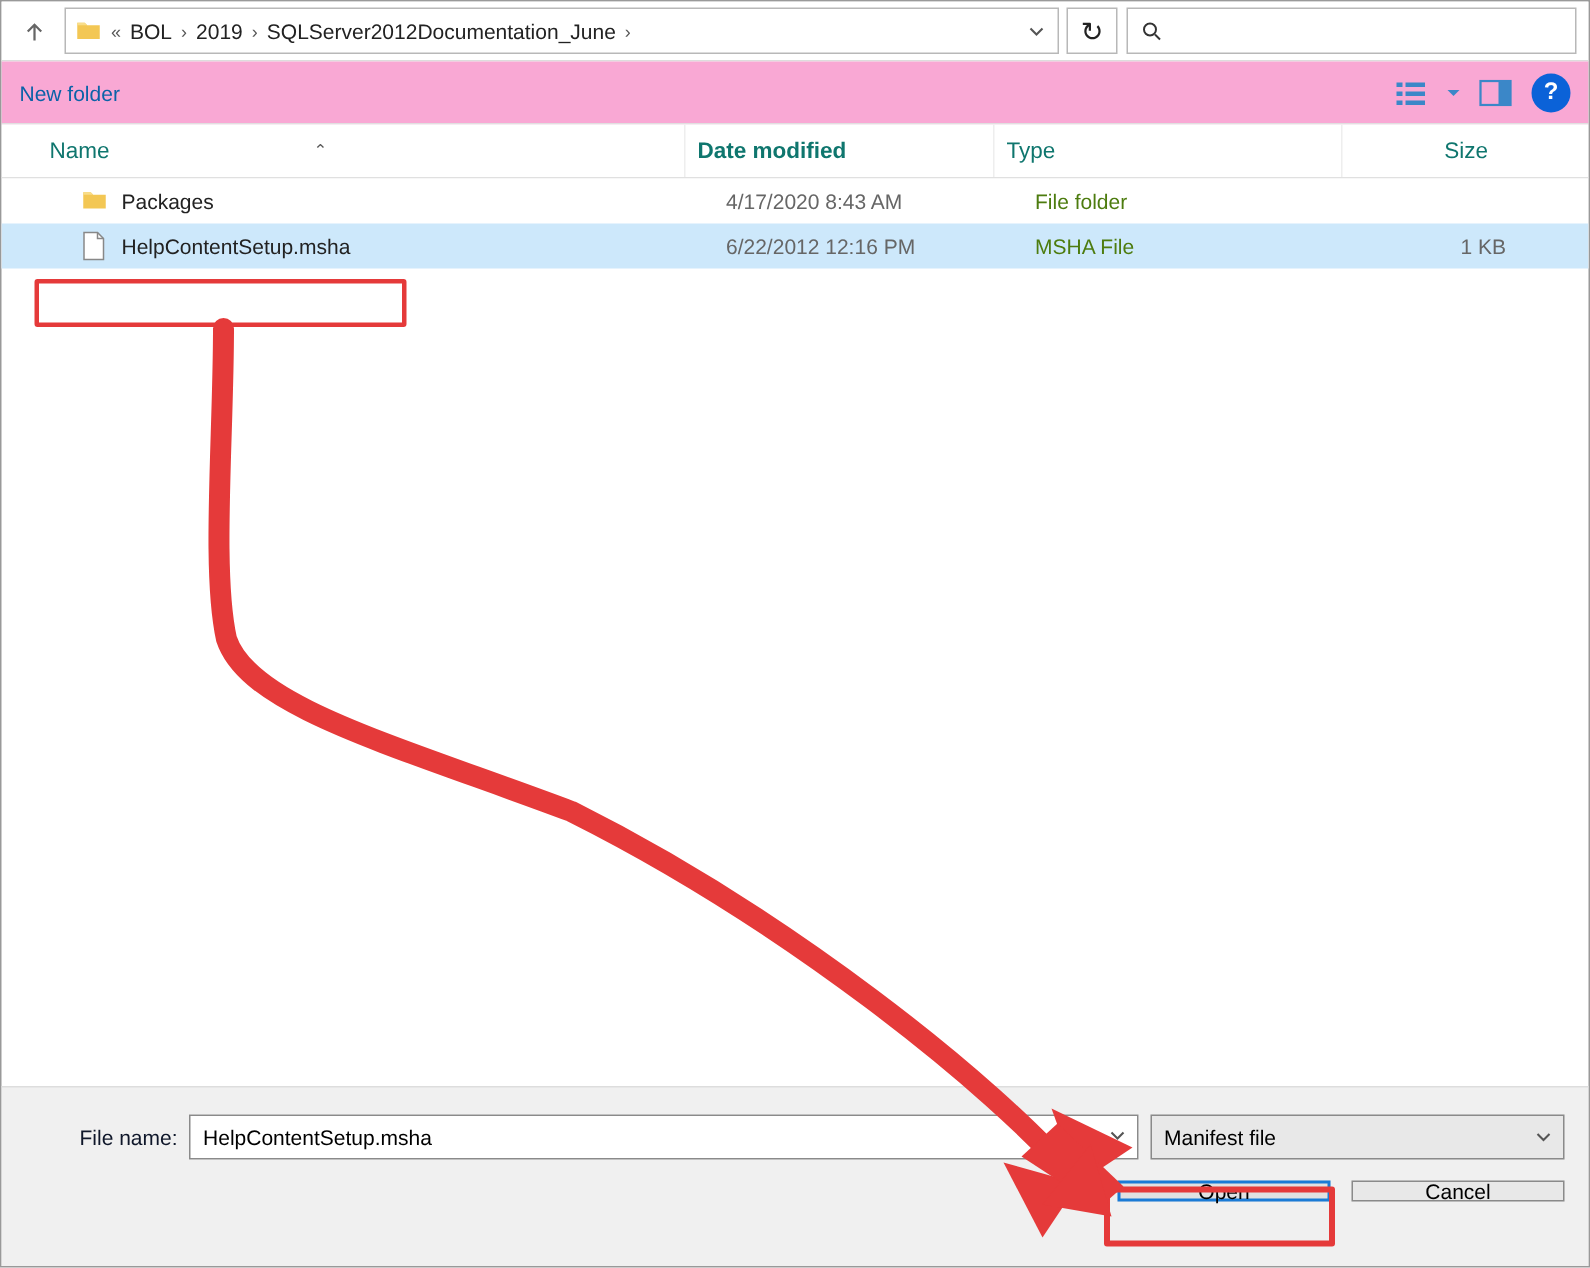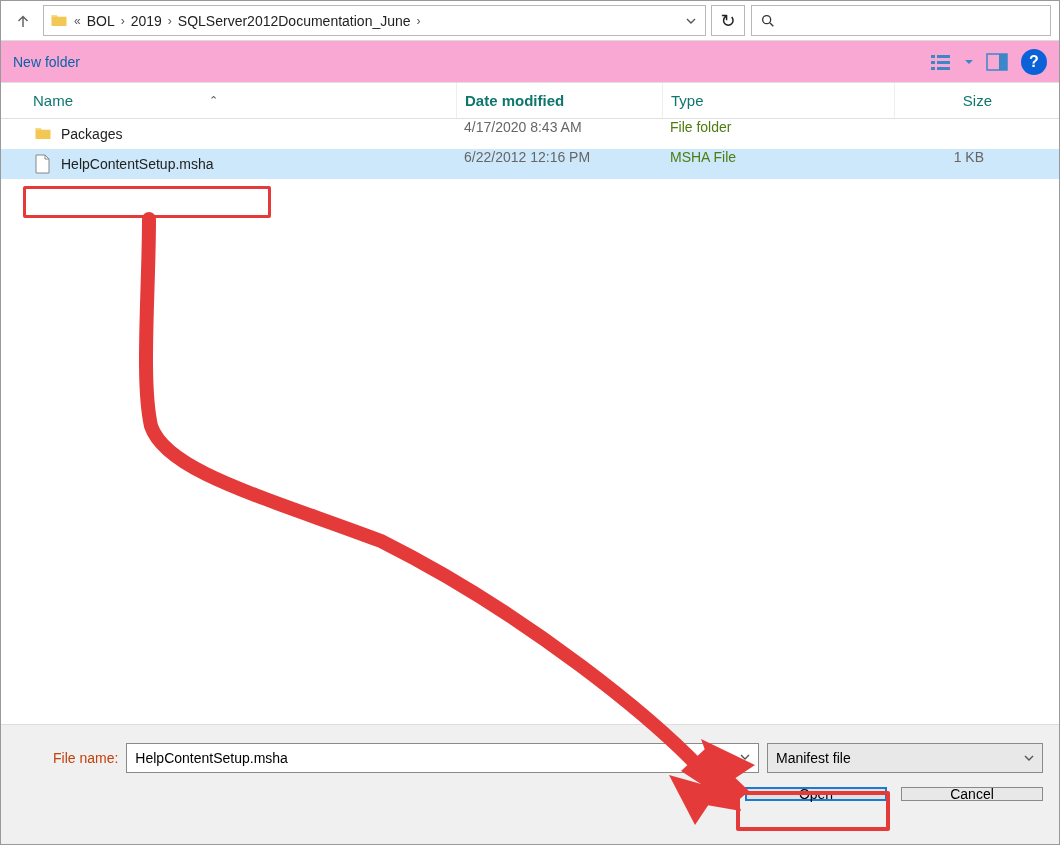--- a/index.html
+++ b/index.html
@@ -108,20 +108,22 @@
     .col-size  { width: 106px;  padding: 6px 8px; border-left: 1px solid #eee; text-align:right; display:flex; align-items:center; justify-content:flex-end; }
     .column-headers .hdr { color: #0f766e; }
     .sort-glyph { color:#555; font-size:11px; margin-left:130px; }
 
     .file-area {
       background: #fff;
     }
     .file-row {
       display: flex;
       height: 30px;
+      align-items: center;
+      padding-left: 20px;
     }
     .file-row.selected { background: #cde8fb; }
     .cell-name  { width: 455px; padding-left: 32px; display:flex; align-items:center; gap:8px; color:#222; }
     .cell-date  { width: 206px; padding-left: 8px; color: #666; }
     .cell-type  { width: 232px; padding-left: 8px; color: #4d7c0f; }
     .cell-size  { width: 106px;  padding-right: 16px; text-align: right; color:#666; }
 
     .folder-icon-sm, .file-icon-sm { display:inline-flex; width:20px; height:20px; align-items:center; justify-content:center; }
 
     .highlight-filename {
@@ -153,21 +155,21 @@
       height: 120px;
       background: #f0f0f0;
       border-top: 1px solid #ddd;
       padding: 18px 16px 0 52px;
     }
     .bottom-row1 {
       display: flex;
       align-items: center;
       gap: 8px;
     }
-    .filename-label { color: #c2410c; }
+    .filename-label { color: #0f172a; }
     .filename-input {
       flex: 1;
       height: 30px;
       border: 1px solid #8a8a8a;
       background: #fff;
       padding: 0 8px;
       display: flex;
       align-items: center;
       justify-content: space-between;
     }

